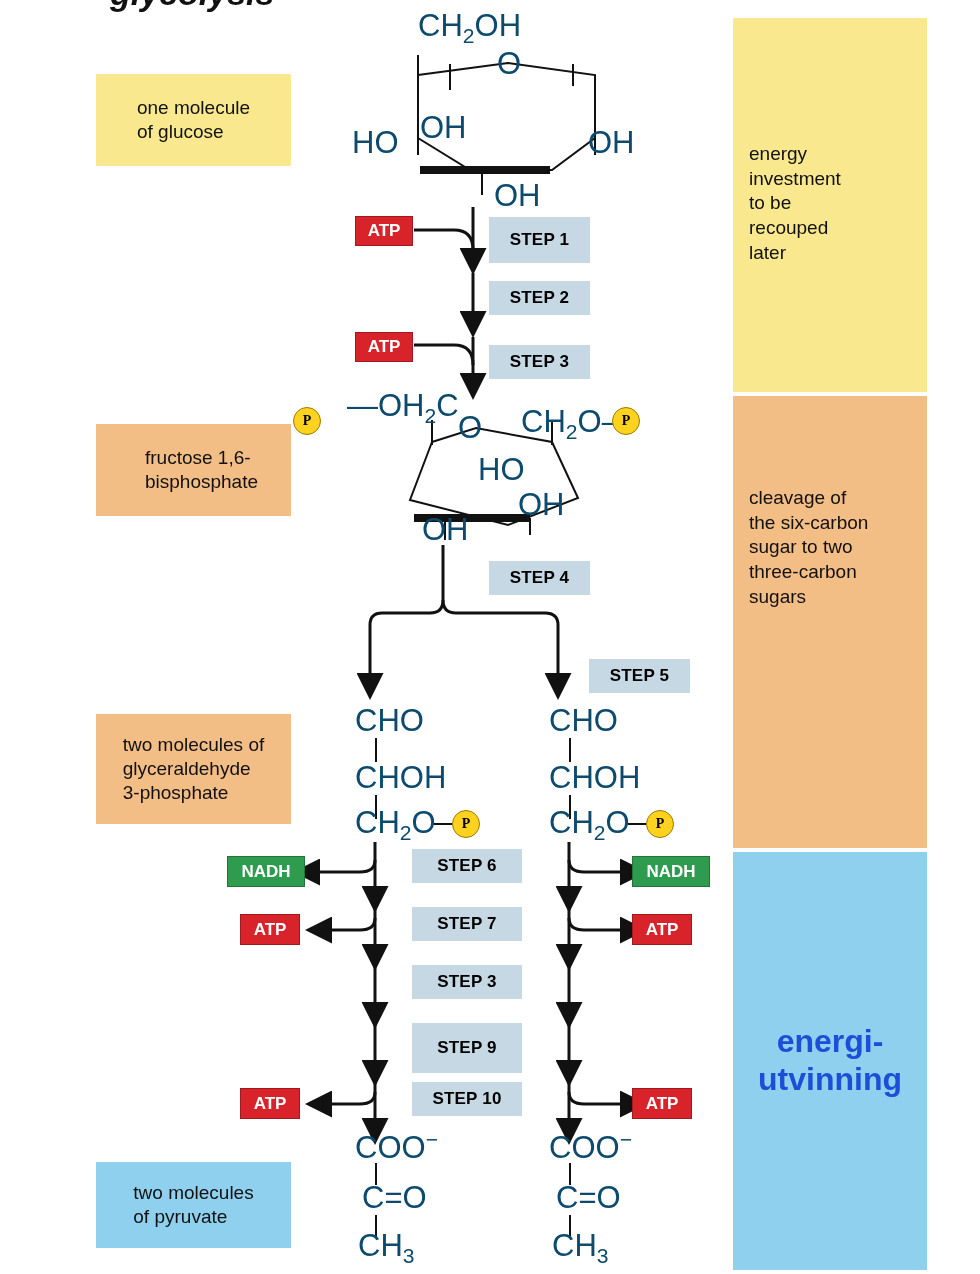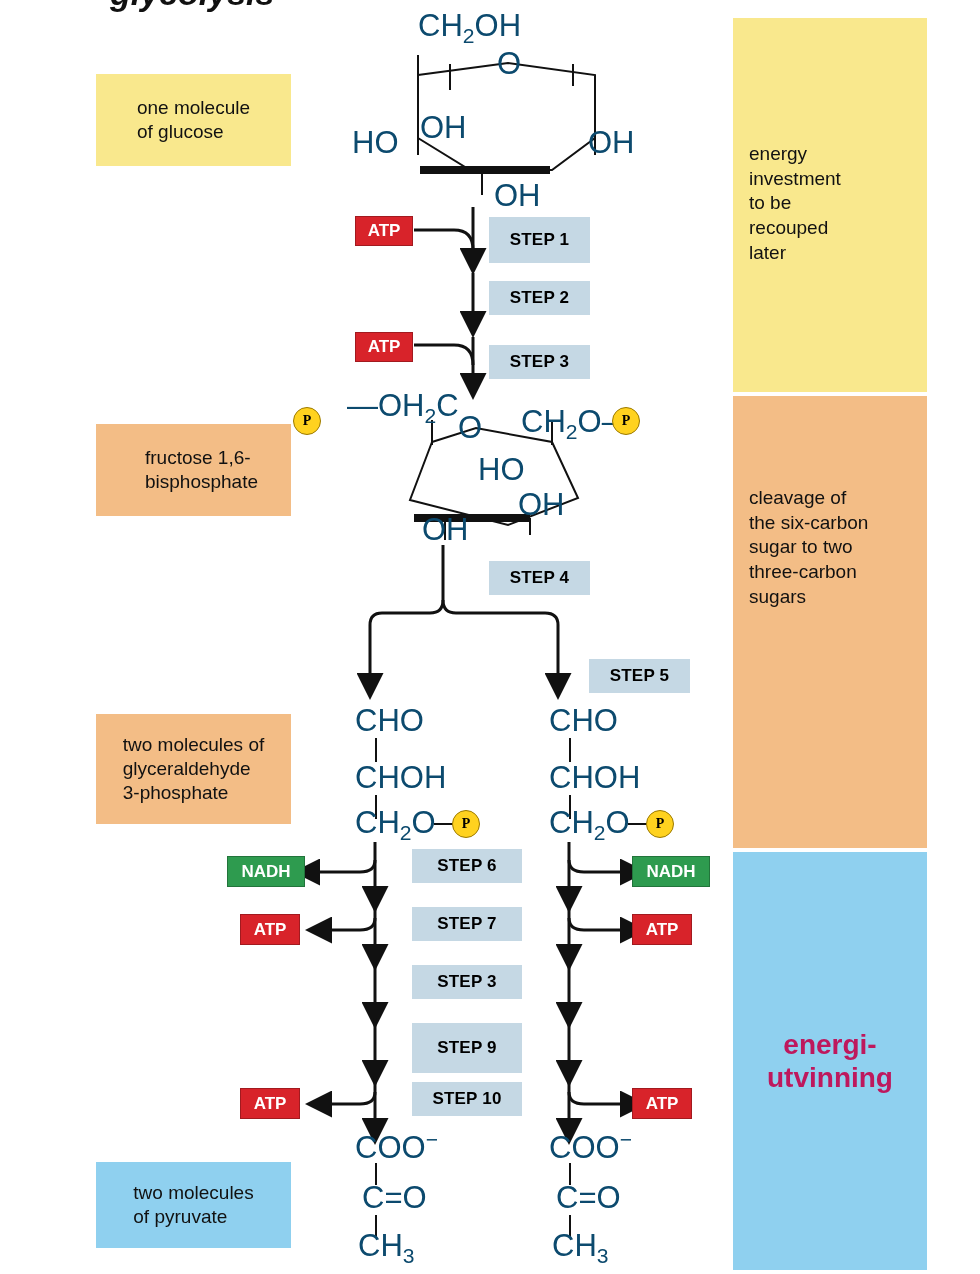--- a/index.html
+++ b/index.html
@@ -108,25 +108,25 @@
     font-size: 34px;
     color: #111;
   }
   .side-title {
     position: absolute;
     font-weight: 700;
     font-size: 26px;
     color: #111;
   }
   .energi {
-    font-size: 28px;
+    font-size: 32px;
     font-weight: 700;
     line-height: 1.18;
     text-align: center;
-    color: #be185d;
+    color: #1d4ed8;
   }
   svg { position: absolute; overflow: visible; }
 </style>
 </head>
 <body>
 
 <div class="big-title" style="left:110px; top:-26px;">glycolysis</div>
 
 <div class="rightbox yellow" style="left:733px; top:18px; width:194px; height:374px;">
   <span style="white-space:pre-line; display:block; margin-top:98px;">energy

